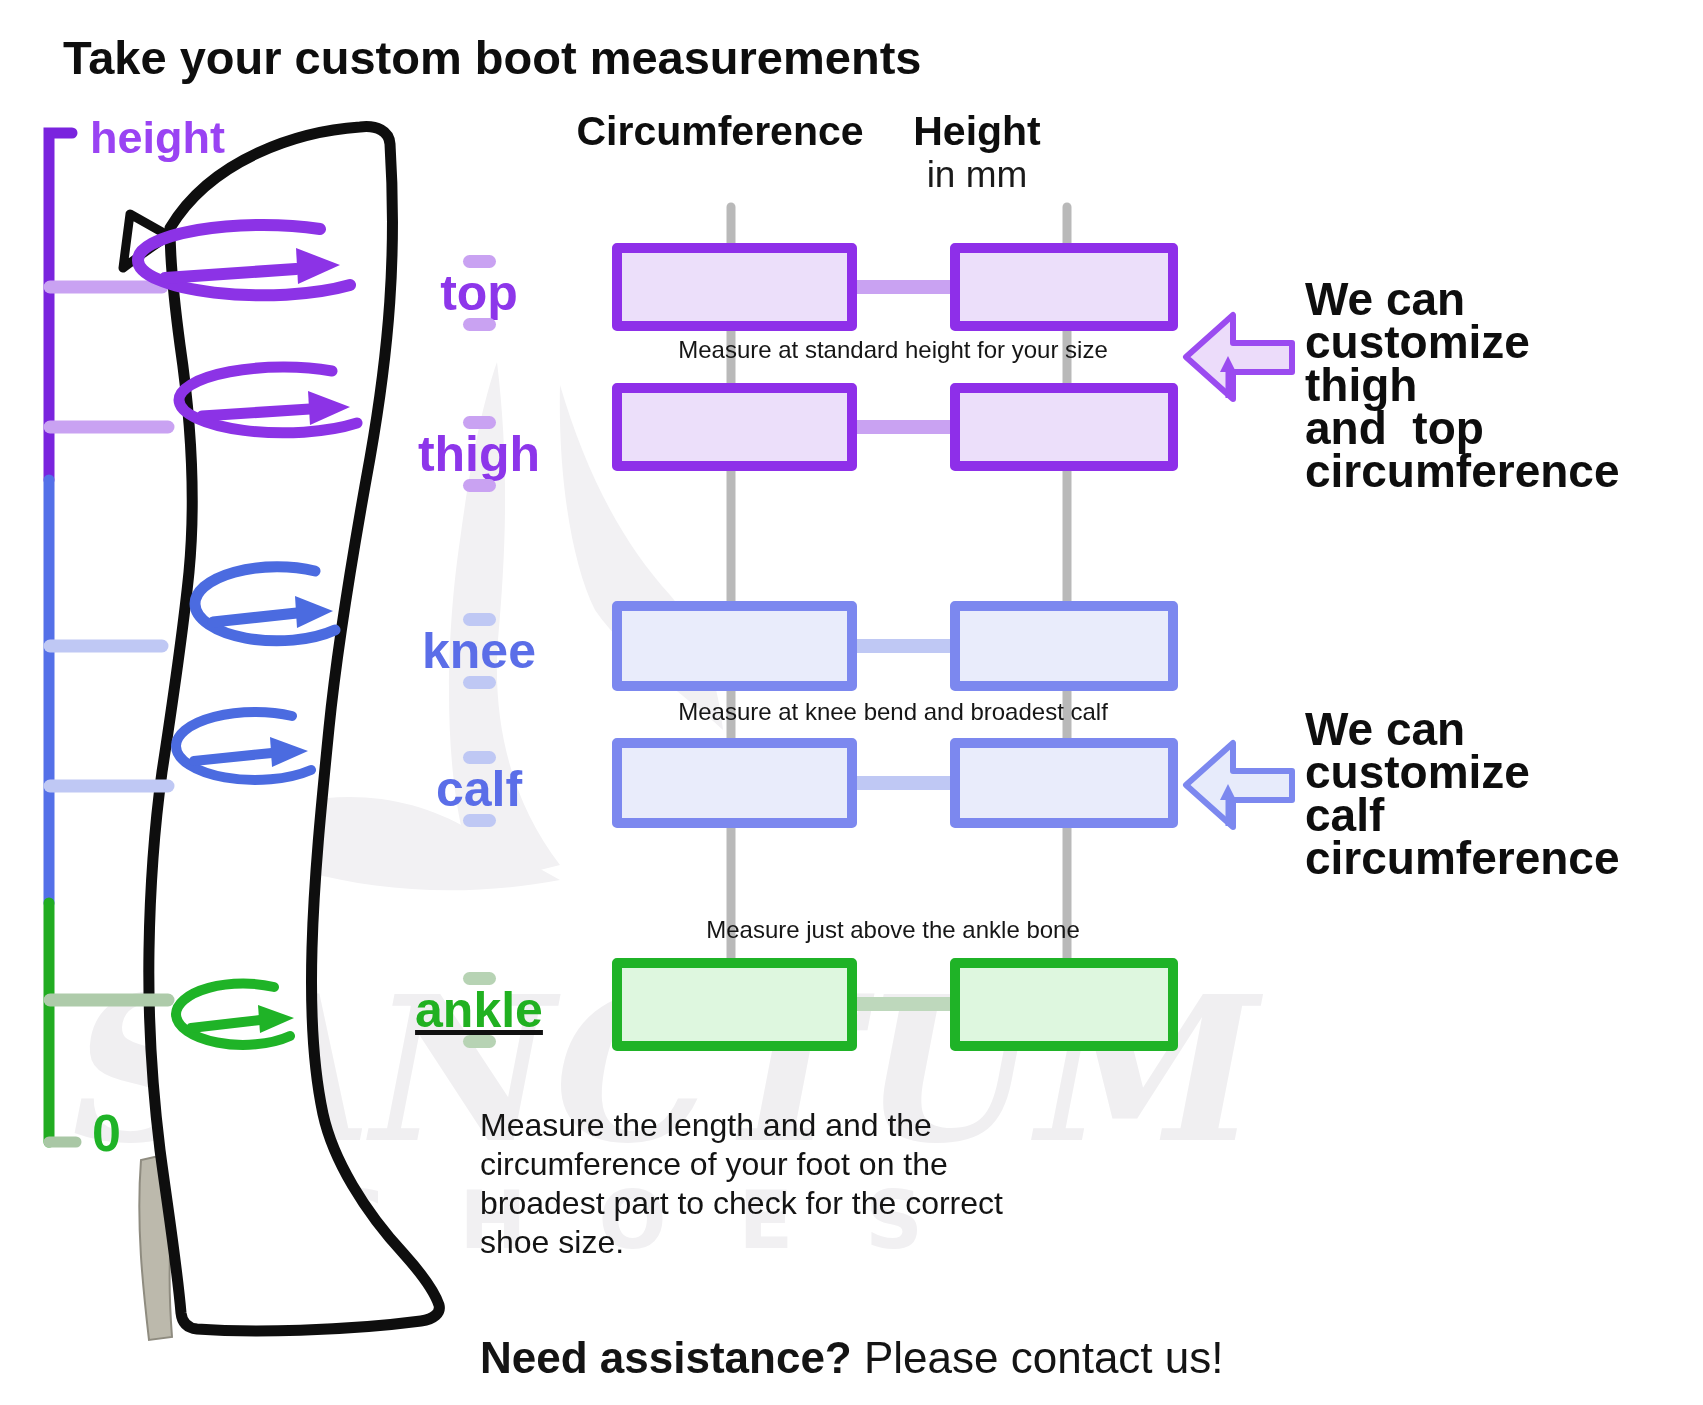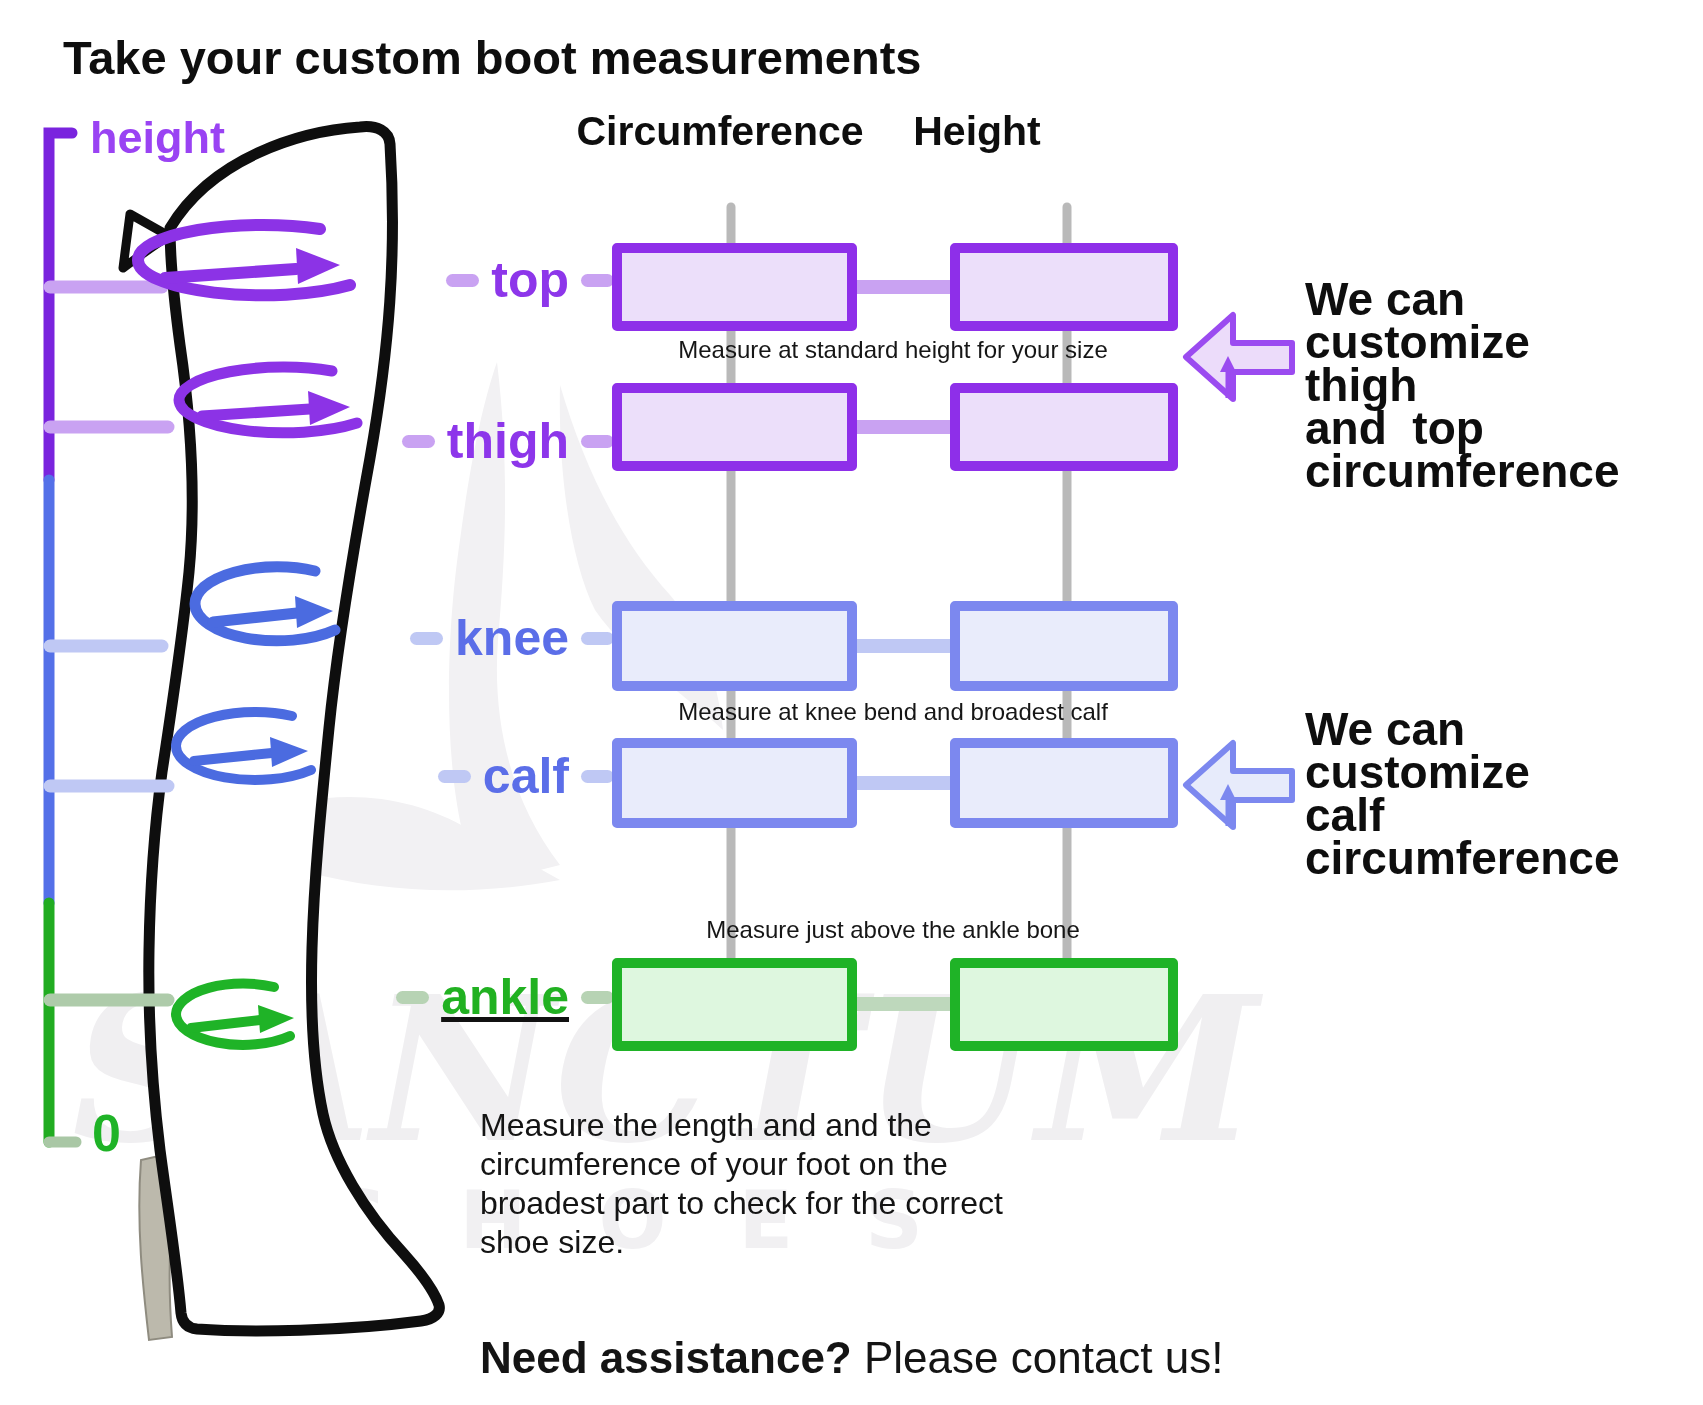--- a/index.html
+++ b/index.html
@@ -13,21 +13,21 @@
   .height-label{left:82px;top:112px;font-size:45px;font-weight:bold;color:#9a43f3;}
   .zero-label{left:84px;top:1103px;font-size:52px;font-weight:bold;color:#1fb327;}
 
   .colhdr{text-align:center;z-index:1;}
   .colhdr .hd{font-size:41px;font-weight:bold;color:#0e0e0e;line-height:46px;}
   .colhdr .sub{font-size:37px;color:#1a1a1a;line-height:42px;}
   .hdr1{left:512px;top:108px;width:400px;}
   .hdr2{left:819px;top:108px;width:300px;}
 
   
-  .lblrow{display:flex;align-items:center;justify-content:flex-end;gap:12px;width:270px;z-index:1;}
+  .lblrow{display:flex;align-items:center;justify-content:flex-end;gap:0;width:270px;z-index:1;flex-direction:column;}
   .lblrow .dash{width:33px;height:13px;border-radius:7px;flex:0 0 auto;}
   .lblrow .ltxt{font-size:50px;font-weight:bold;line-height:50px;}
   .purple .dash{background:#c9a2f2;} .purple .ltxt{color:#8d36ea;}
   .blue .dash{background:#bfc8f4;}   .blue .ltxt{color:#5b6ee8;}
   .green .dash{background:#b7d3b4;}  .green .ltxt{color:#21b121;}
   .row-top{left:336px;top:255px;}
   .row-thigh{left:336px;top:416px;}
   .row-knee{left:336px;top:613px;}
   .row-calf{left:336px;top:751px;}
   .row-ankle{left:336px;top:972px;text-decoration:underline;}
@@ -149,20 +149,21 @@
 
 <div class="abs title">Take your custom boot measurements</div>
 <div class="abs height-label">height</div>
 <div class="abs zero-label">0</div>
 
 <div class="abs colhdr hdr1">
   <div class="hd">Circumference</div>
 </div>
 <div class="abs colhdr hdr2">
   <div class="hd">Height</div>
+  <div class="sub">in mm</div>
 </div>
 
 <div class="abs lblrow purple row-top">
   <span class="dash"></span>
   <span class="ltxt">top</span>
   <span class="dash"></span>
 </div>
 <div class="abs lblrow purple row-thigh">
   <span class="dash"></span>
   <span class="ltxt">thigh</span>

